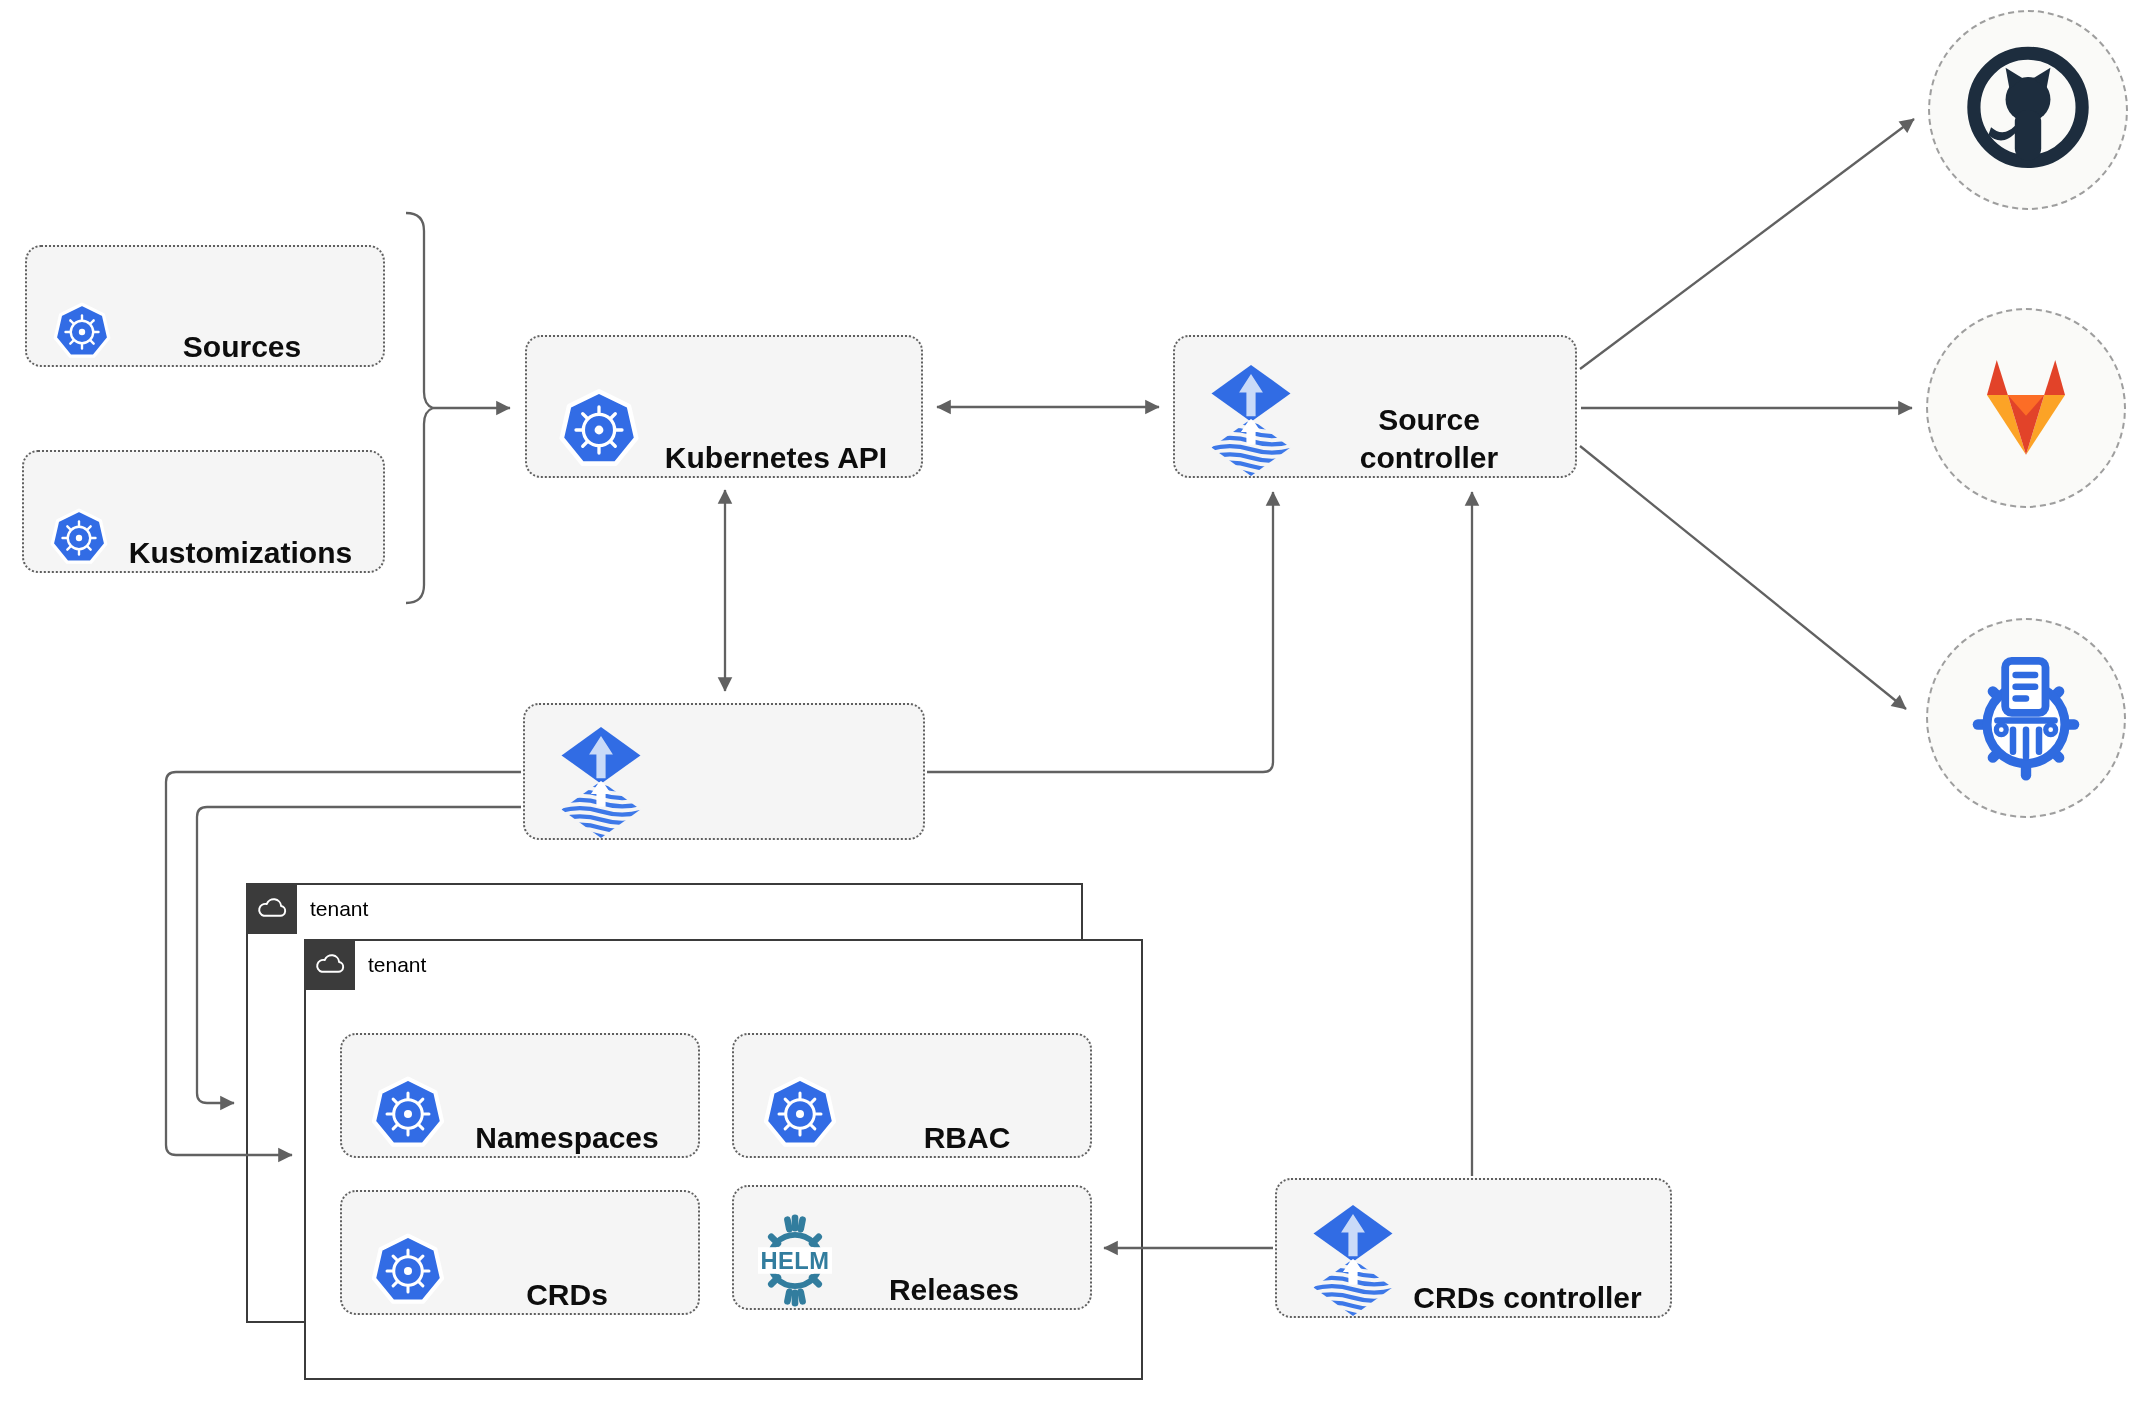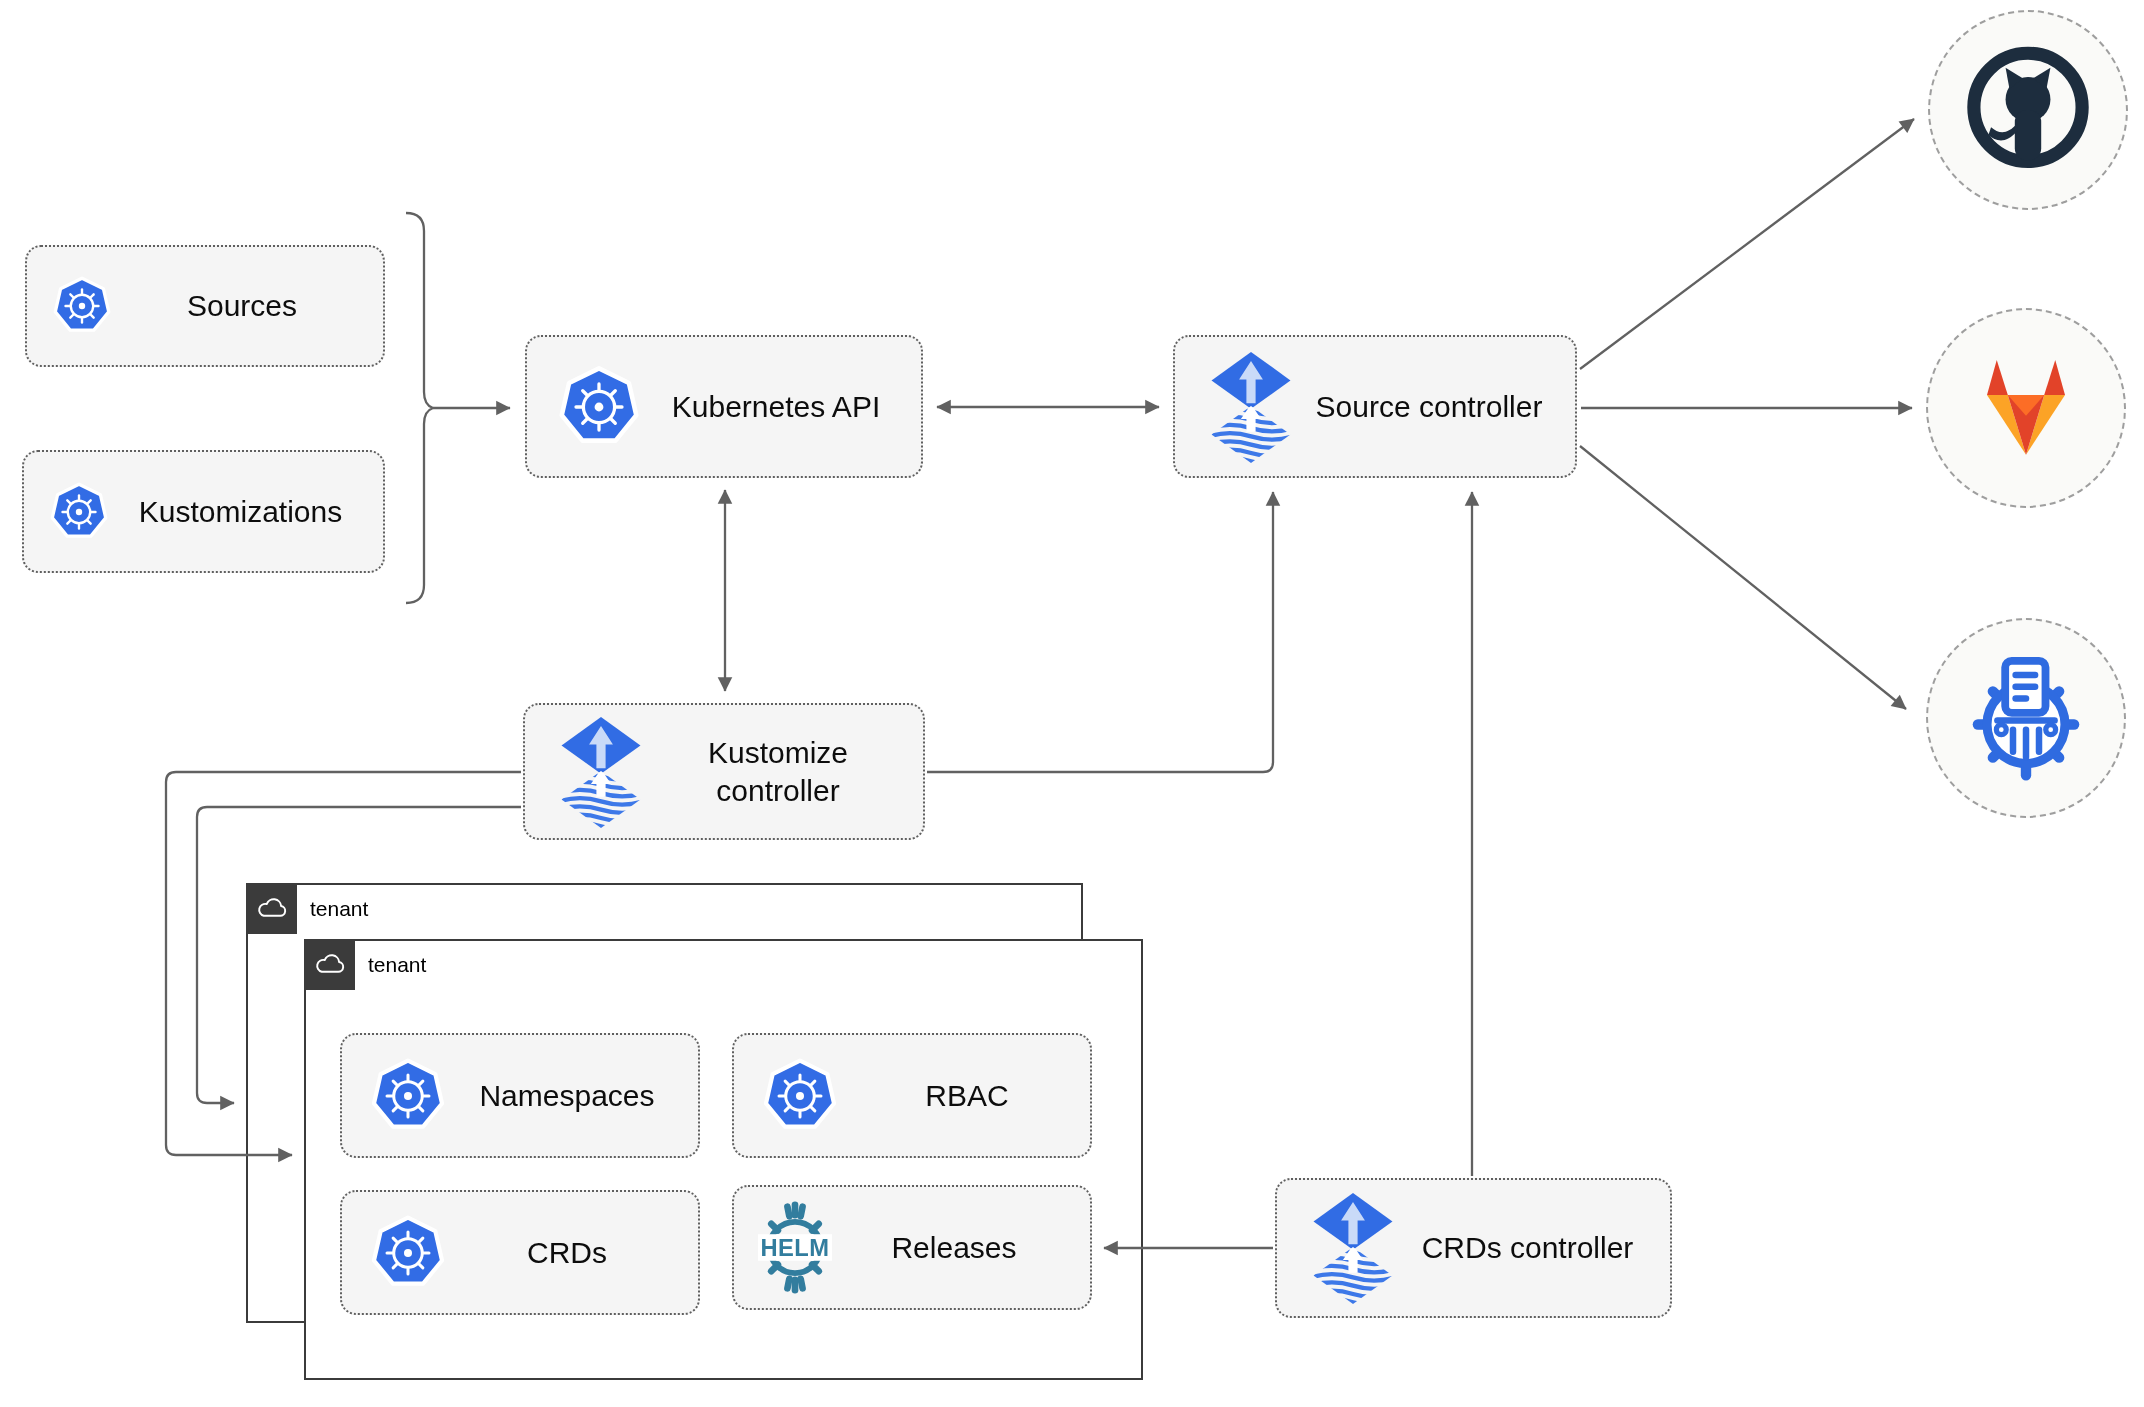--- a/index.html
+++ b/index.html
@@ -1,23 +1,24 @@
 <!DOCTYPE html>
 <html><head>
 <meta charset="utf-8">
 <style>
   html,body{margin:0;padding:0;background:#ffffff;}
   #canvas{
     position:relative;width:2144px;height:1407px;background:#ffffff;
     font-family:"Liberation Sans", sans-serif;color:#0d0d0d;overflow:hidden;
   }
   .node{
-    position:absolute;display:flex;align-items:center;
+    position:absolute;display:flex;align-items:flex-end;
     background:#f5f5f5;border:2px dotted #5f5f5f;border-radius:16px;
     box-sizing:border-box;
+    font-weight:bold;
   }
   .node .nlabel{
     flex:1;text-align:center;font-size:30px;line-height:1.25;
     padding-right:14px;white-space:pre-line;
   }
   .node .icn{flex:0 0 auto;display:flex;align-items:center;justify-content:center;}
   .group-box{
     position:absolute;background:#ffffff;border:2px solid #3b3b3b;box-sizing:border-box;
   }
   .group-head{
@@ -202,21 +203,20 @@
       </span>
     <span class="nlabel">Kubernetes API</span>
   </div>
 
   <div class="node z5" style="left:523px;top:703px;width:402px;height:137px;">
     <span class="icn" style="margin-left:30px;">
       <svg width="92" height="112">
           <use href="#ic-flux"></use>
         </svg>
       </span>
-    <span class="nlabel" style="max-width:230px;margin:0 auto;">Kustomize controller</span>
   </div>
 
   <div class="node z5" style="left:1275px;top:1178px;width:397px;height:140px;">
     <span class="icn" style="margin-left:30px;">
       <svg width="92" height="112">
           <use href="#ic-flux"></use>
         </svg>
       </span>
     <span class="nlabel" style="max-width:230px;margin:0 auto;">CRDs controller</span>
   </div>

